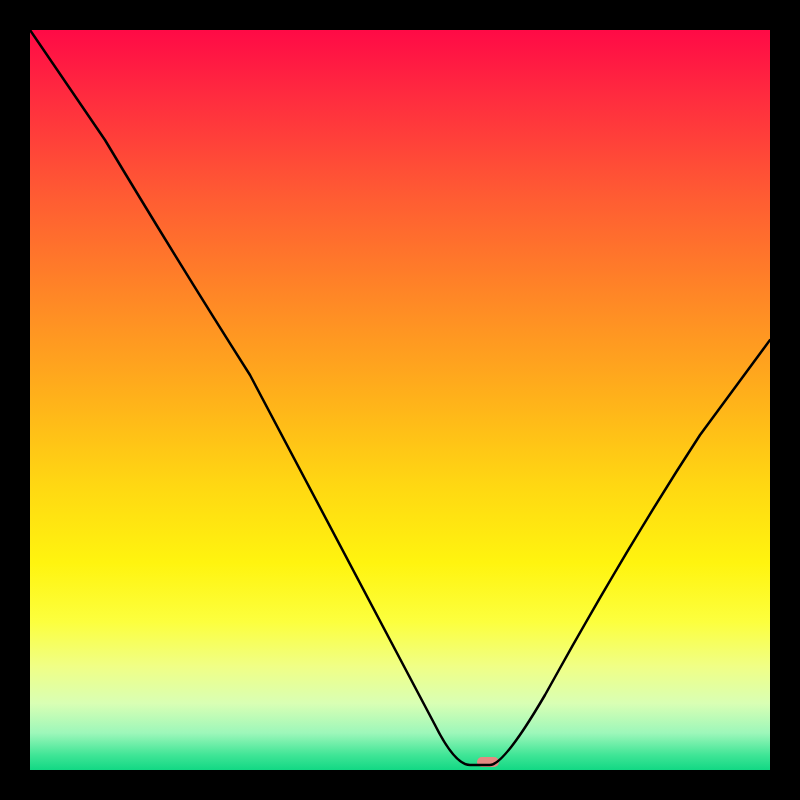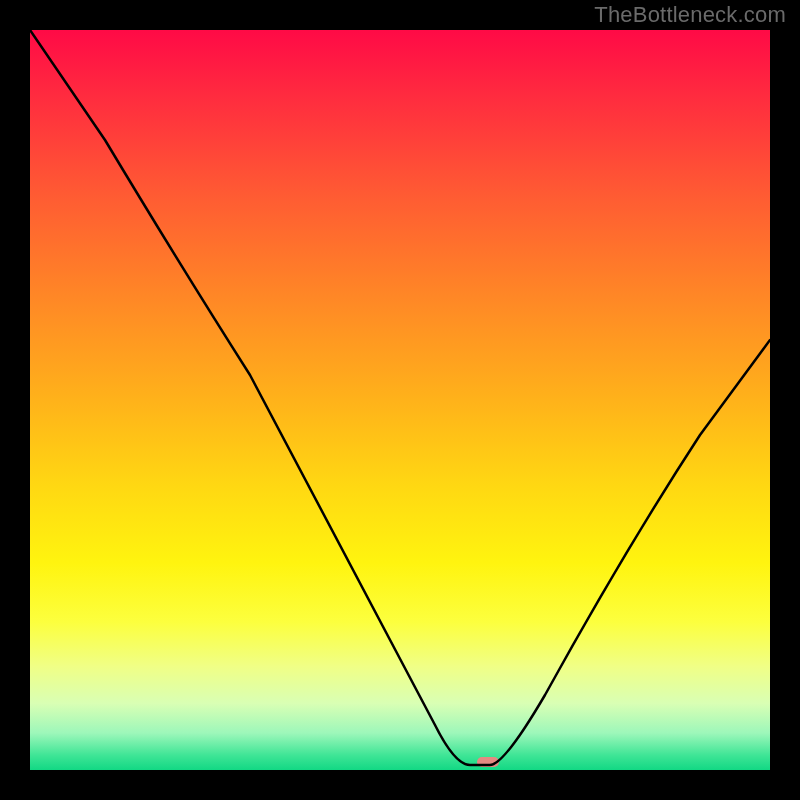--- a/index.html
+++ b/index.html
@@ -73,21 +73,20 @@
   .curve-svg {
     position: absolute;
     inset: 0;
   }
 </style>
 </head>
 <body>
 
 <div class="frame">
 
-  <div class="watermark">TheBottleneck.com</div>
 
   <div class="plot-area">
     <div class="gradient-bg"></div>
 
     <div class="marker-line">
       <div class="marker"></div>
     </div>
 
     <svg class="curve-svg" viewBox="0 0 740 740" preserveAspectRatio="none">
       <path fill="none" stroke="#000" stroke-width="2.5" stroke-linecap="round" stroke-linejoin="round" d="M 0 0 L 75 110 Q 150 235 220 345 L 405 695 Q 425 735 440 735 L 460 735 Q 474 735 515 665 Q 595 520 670 405 L 740 310"></path>

